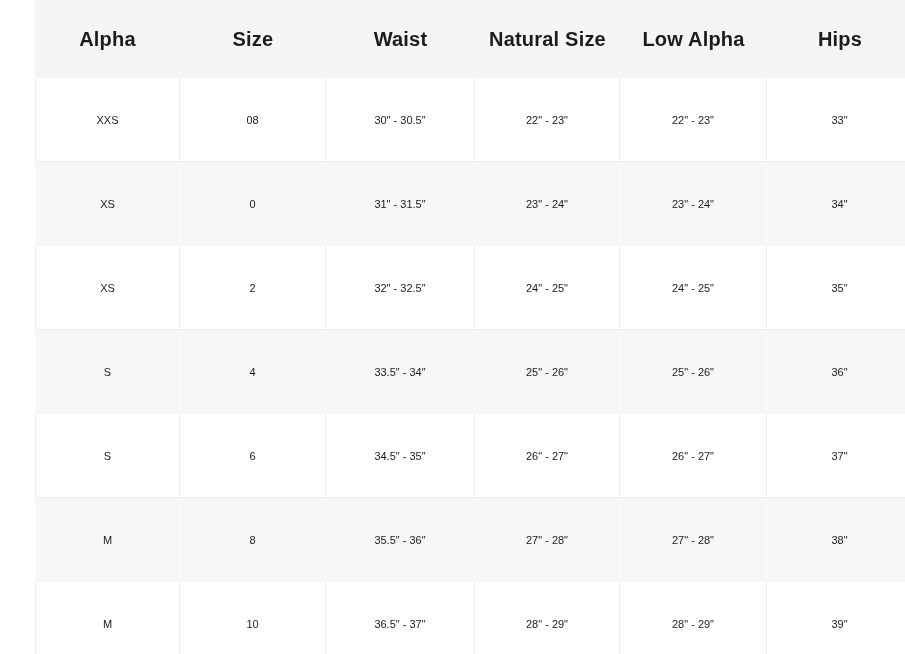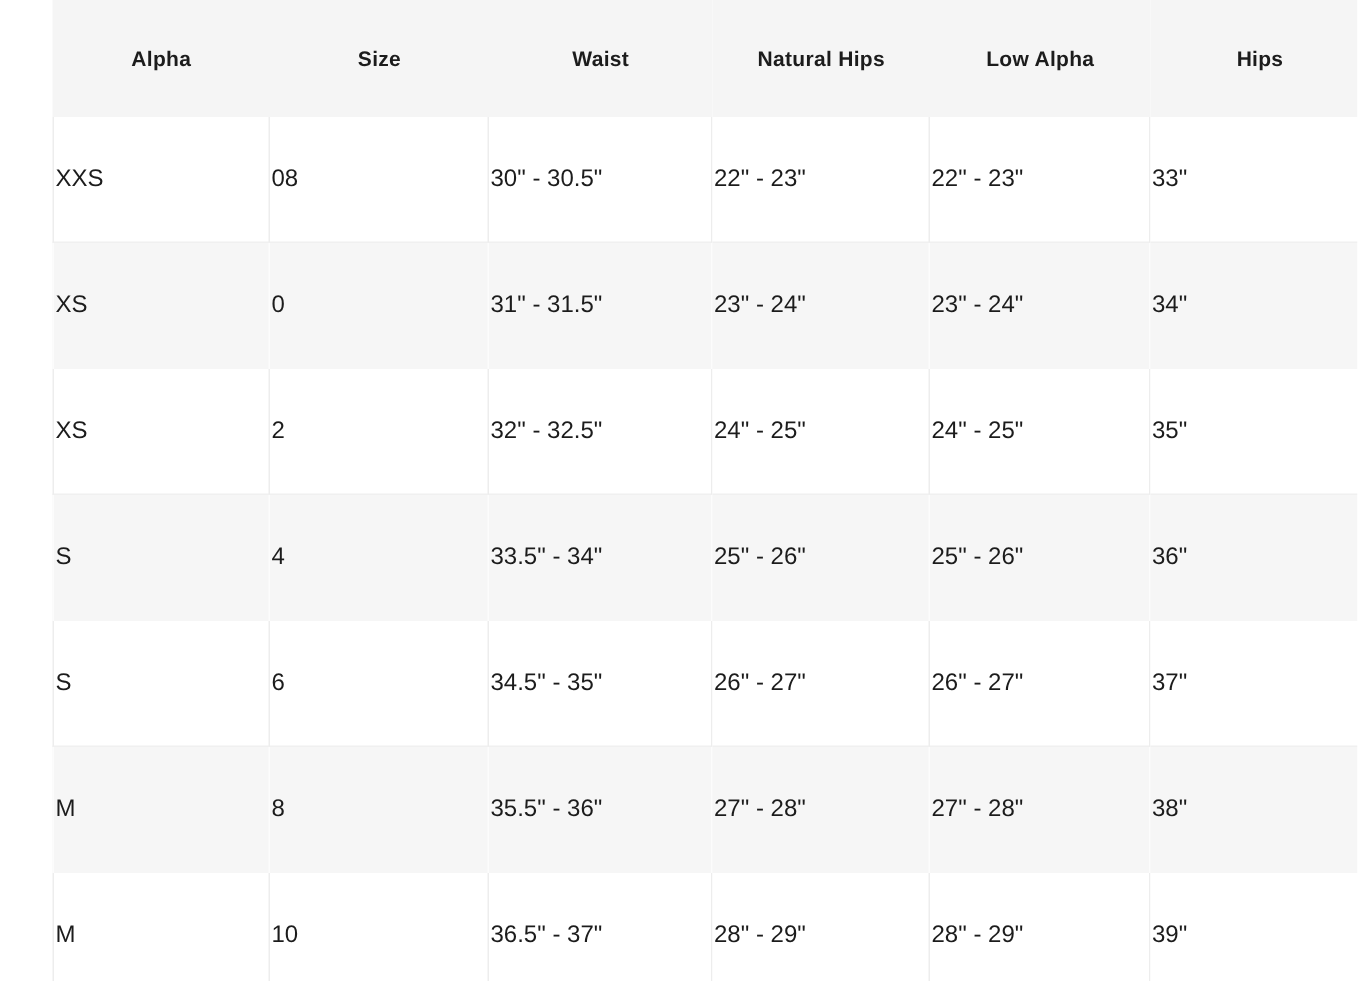--- a/index.html
+++ b/index.html
@@ -20,34 +20,34 @@
     width: 878px;
     table-layout: fixed;
     border-collapse: separate;
     border-spacing: 0;
   }
   table.size-chart th {
     height: 78px;
     box-sizing: border-box;
     background: var(--header-bg, #f5f5f5);
     color: var(--text-color, #1c1c1c);
-    font-size: 14px;
+    font-size: 20px;
     font-weight: bold;
     text-align: center;
     vertical-align: middle;
     letter-spacing: 0.2px;
   }
   table.size-chart td {
     height: 84px;
     box-sizing: border-box;
     background: var(--row-bg, #ffffff);
     color: var(--text-color, #1c1c1c);
-    font-size: 16px;
+    font-size: 11px;
     font-weight: normal;
-    text-align: left;
+    text-align: center;
     vertical-align: middle;
     border-right: 1px solid var(--border-color, #ededed);
     border-bottom: 1px solid #f0f0f0;
   }
   table.size-chart td:first-child {
     border-left: 1px solid var(--border-color, #ededed);
   }
   table.size-chart tr.alt td {
     background: var(--row-alt-bg, #f6f6f6);
     border-right-color: #fcfcfc;
@@ -66,21 +66,21 @@
         <col style="width: 149px;">
         <col style="width: 145px;">
         <col style="width: 147px;">
         <col style="width: 146px;">
       </colgroup>
     <thead>
       <tr>
           <th>Alpha</th>
           <th>Size</th>
           <th>Waist</th>
-          <th>Natural Hips</th>
+          <th>Natural Size</th>
           <th>Low Alpha</th>
           <th>Hips</th>
         </tr>
     </thead>
     <tbody>
         <tr>
           <td>XXS</td>
           <td>08</td>
           <td>30" - 30.5"</td>
           <td>22" - 23"</td>

